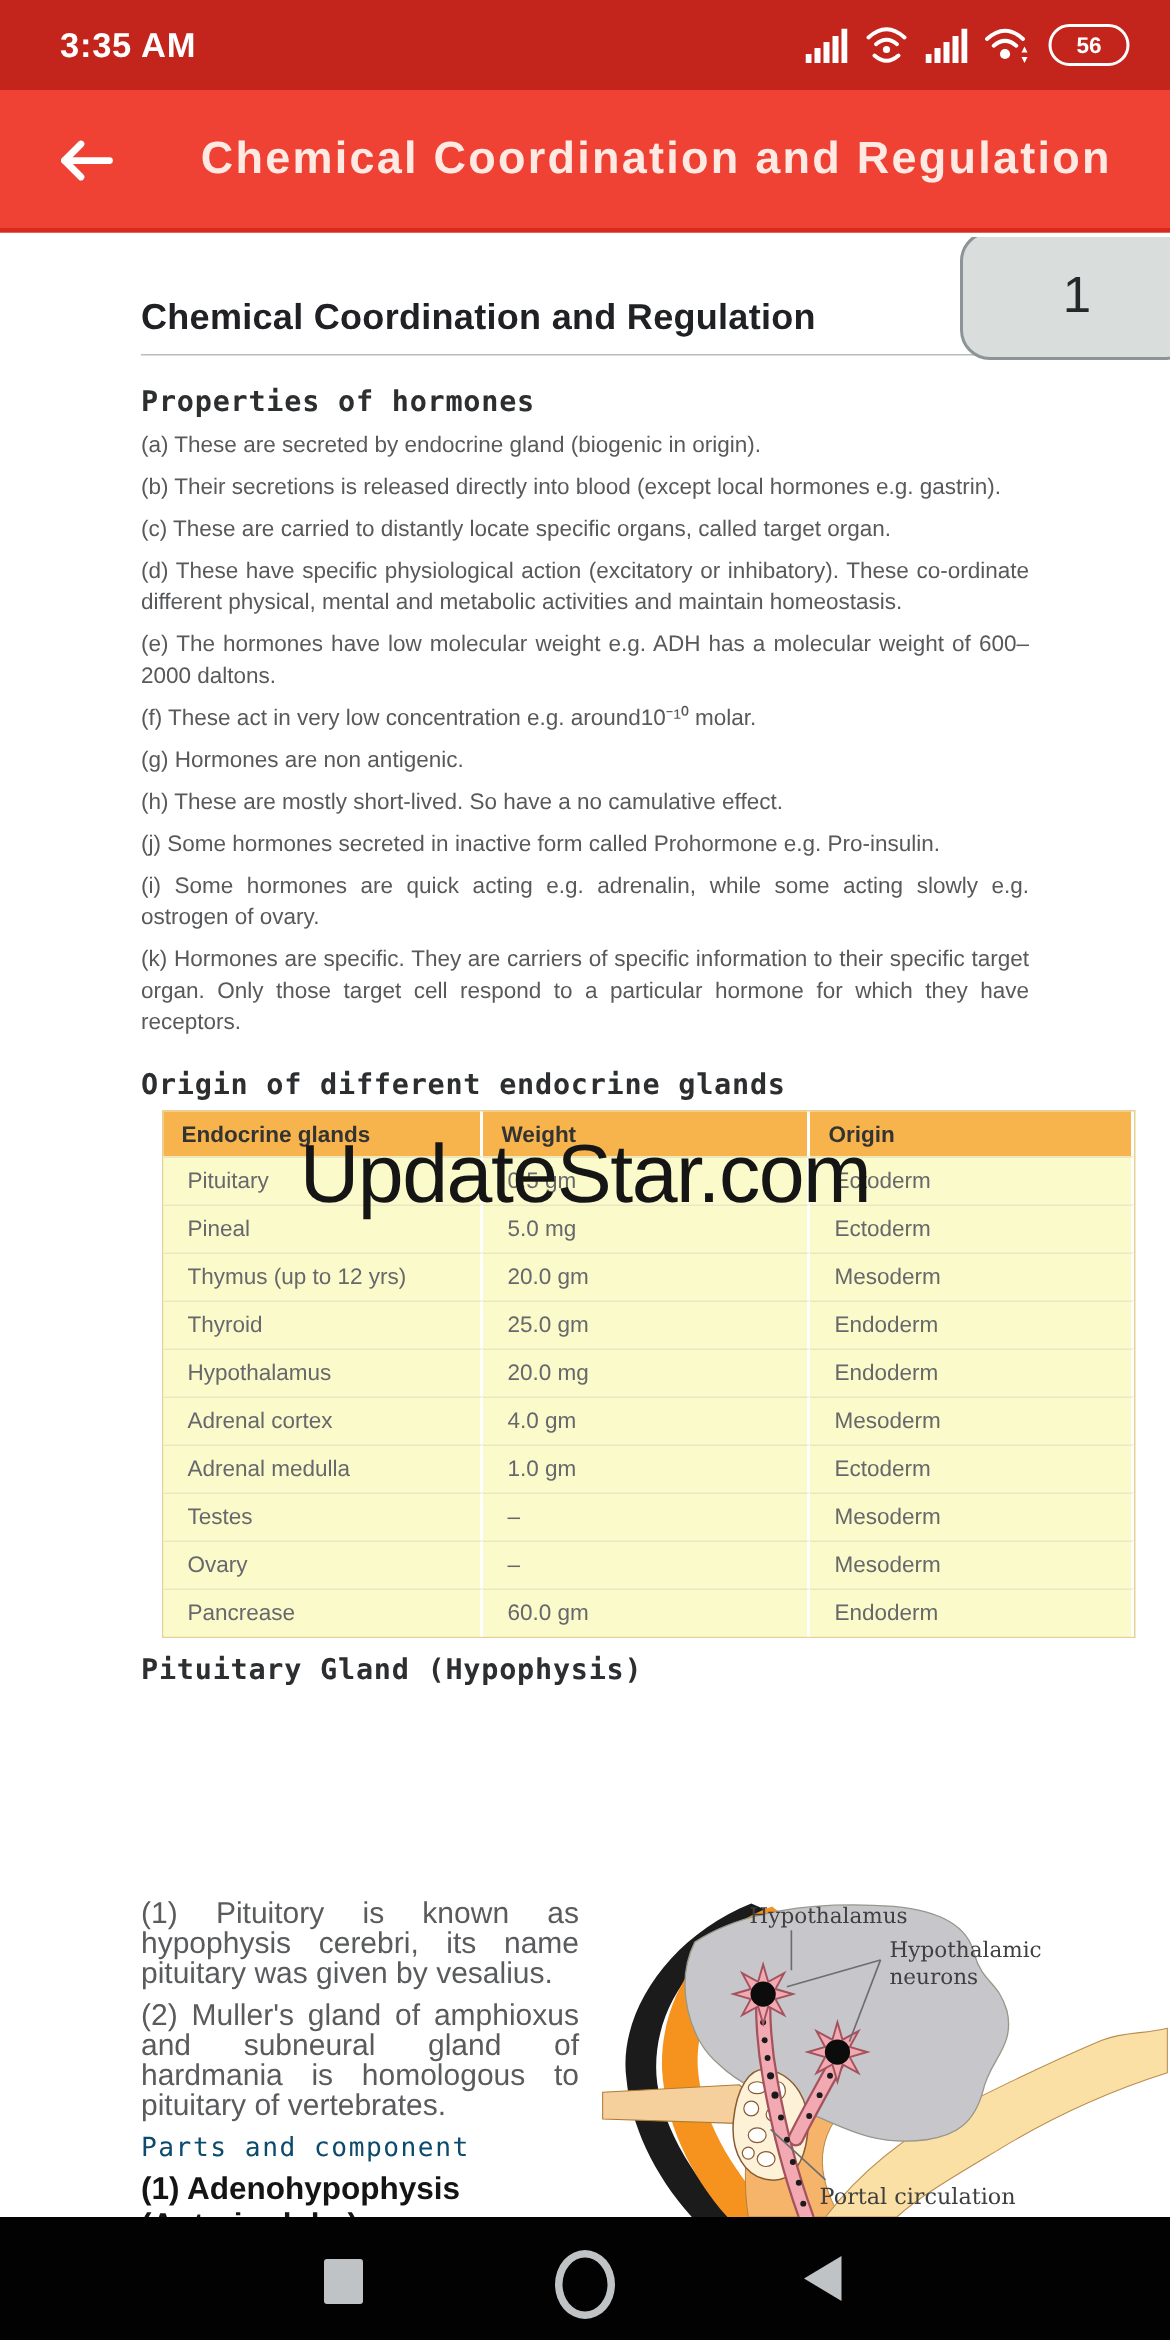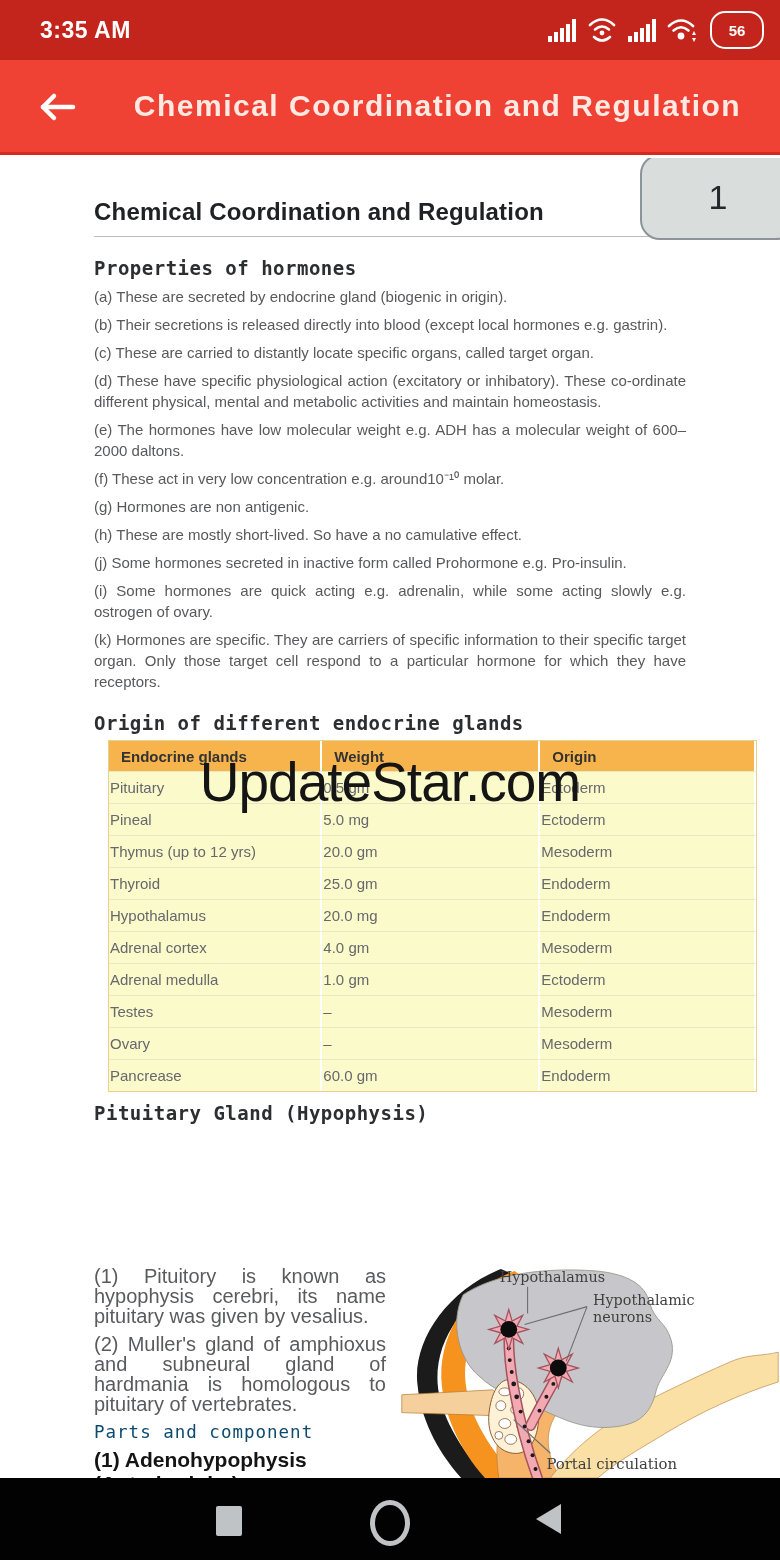--- a/index.html
+++ b/index.html
@@ -1,25 +1,25 @@
 <!DOCTYPE html>
 <html><head>
 <meta charset="utf-8">
 <style>
   html,body{margin:0;padding:0;background:#555;}
   .screen{position:relative;width:780px;height:1560px;background:#fff;overflow:hidden;
           font-family:"Liberation Sans",sans-serif;}
   
   .status-bar{position:absolute;top:0;left:0;width:100%;height:60px;background:#c3251c;
               display:flex;align-items:center;justify-content:space-between;box-sizing:border-box;
-              padding:0 16px 0 40px;}
+              padding:0 27px 0 40px;}
   .status-time{color:#fff;font-size:23px;font-weight:bold;letter-spacing:.5px;}
   .status-icons{display:flex;align-items:center;gap:11px;}
   .status-icons svg{display:block;}
-  .battery-pill{min-width:54px;height:38px;border:2.5px solid #fff;border-radius:15px;
+  .battery-pill{min-width:54px;height:28px;border:2.5px solid #fff;border-radius:15px;
                 color:#fff;font-size:15px;font-weight:bold;display:flex;align-items:center;
                 justify-content:center;box-sizing:border-box;padding:0 10px;}
   
   .app-bar{position:absolute;top:60px;left:0;width:100%;height:95px;background:#ef4134;
            border-bottom:3px solid #d8291f;box-sizing:border-box;}
   .back-btn{position:absolute;left:34px;top:24px;width:46px;height:46px;display:flex;
             align-items:center;justify-content:center;cursor:pointer;}
   .app-title{position:absolute;left:110px;top:0;width:655px;height:92px;display:flex;
              align-items:center;justify-content:center;color:#ffe9e3;font-size:30px;
              font-weight:bold;letter-spacing:1.5px;white-space:nowrap;}
@@ -32,21 +32,21 @@
   .doc-title{margin:40px 0 0;font-size:24px;font-weight:600;color:#202124;letter-spacing:.2px;}
   .doc-rule{border:none;border-top:1px solid #b9bcbd;margin:10px 0 0;}
   h2.mono{font-family:"DejaVu Sans Mono",monospace;font-size:19px;font-weight:bold;
           color:#2c2e30;letter-spacing:.5px;margin:20px 0 6px;}
   p.body-item{font-size:15px;line-height:21px;color:#58595b;text-align:justify;margin:7px 0;}
   
   table.gland{border-collapse:separate;border-spacing:0;margin:6px 0 0 14px;width:649px;
               border:1px solid #e7d190;font-size:15px;}
   table.gland th{background:#f8b44c;color:#333;font-weight:bold;text-align:left;
                  padding:7px 12px 6px;border-right:2px solid #fff;}
-  table.gland td{background:#fbfacb;color:#67686b;padding:7px 1px;border-right:2px solid #fff;
+  table.gland td{background:#fbfacb;color:#67686b;padding:7px 16px;border-right:2px solid #fff;
                  border-top:1px solid #e9e7c2;}
   table.gland col.c1{width:186px}table.gland col.c2{width:190px}table.gland col.c3{width:188px}
   .watermark{position:absolute;top:592px;left:0;width:100%;text-align:center;font-size:55px;
              font-weight:500;color:#151515;z-index:6;letter-spacing:-1px;pointer-events:none;}
   h2.mono.pit{margin:10px 0 0;}
   
   .bottom{position:absolute;left:94px;top:1108px;width:292px;}
   .bottom p.note{font-size:20px;line-height:20px;color:#5a5b5d;text-align:justify;margin:0 0 8px;}
   .parts-heading{font-family:"DejaVu Sans Mono",monospace;font-size:17.5px;color:#0c4a6e;
                  letter-spacing:1px;margin:8px 0 6px;font-weight:500;}

